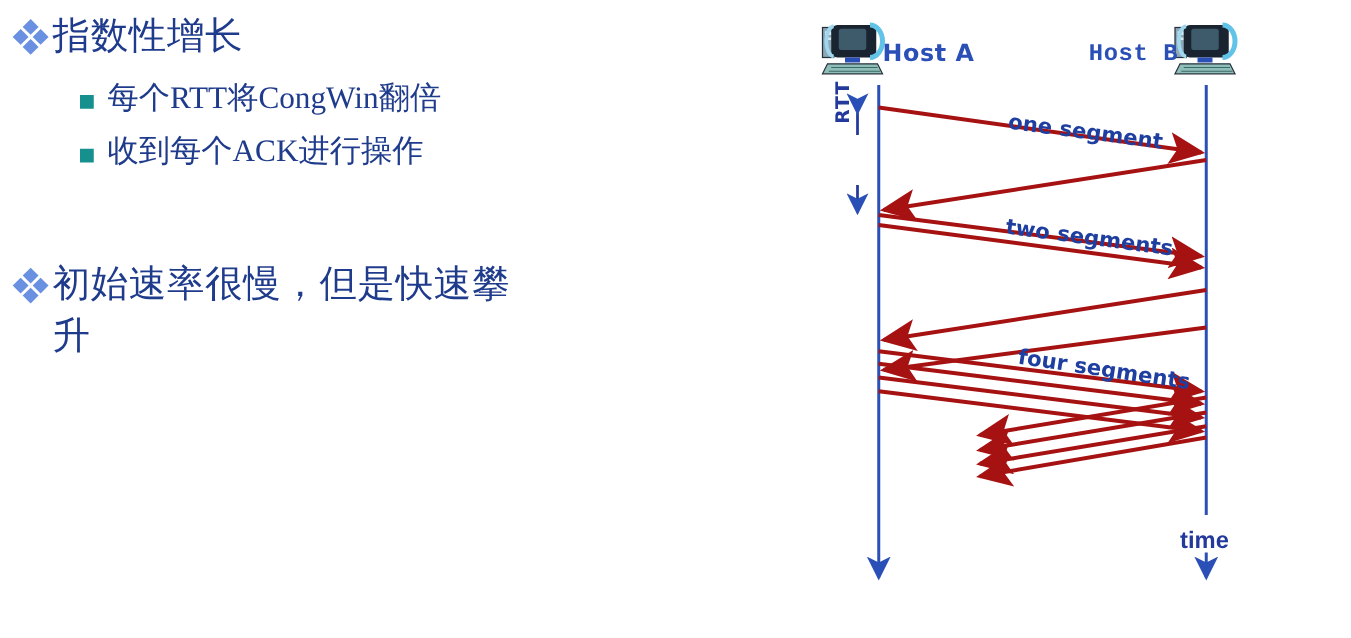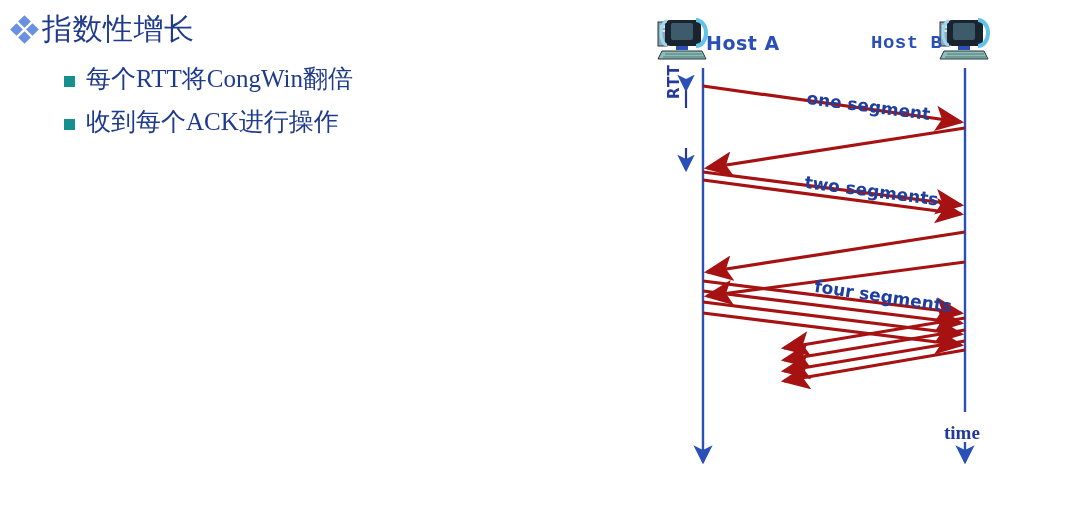--- a/index.html
+++ b/index.html
@@ -119,21 +119,21 @@
     transform-origin: left top;
   }
   #label-one   { left: 180px; top: 88px;  transform: rotate(7.5deg); }
   #label-two   { left: 178px; top: 172px; transform: rotate(7.5deg); }
   #label-four  { left: 188px; top: 276px; transform: rotate(8.5deg); }
 
   #time-label {
     position: absolute;
     left: 316px;
     top: 422px;
-    font-family: Liberation Serif, serif;
+    font-family: Liberation Sans, sans-serif;
     font-weight: bold;
     font-size: 19px;
     color: #23399B;
   }
 
   #rtt-label {
     position: absolute;
     left: 37px;
     top: 99px;
     font-family: "DejaVu Sans", sans-serif;
@@ -167,20 +167,29 @@
     <span class="text">每个RTT将CongWin翻倍</span>
   </div>
 
   <div class="bullet-l2" style="top:105px;">
     <span class="marker">
       <span class="sq"></span>
     </span>
     <span class="text">收到每个ACK进行操作</span>
   </div>
 
+  <div class="bullet-l1" style="top:207px; width:430px;">
+    <span class="marker">
+      <span class="diamond d-top"></span>
+      <span class="diamond d-left"></span>
+      <span class="diamond d-right"></span>
+      <span class="diamond d-bottom"></span>
+    </span>
+    <span class="text">初始速率很慢，但是快速攀升</span>
+  </div>
 
 </div>
 
 <div id="diagram">
 
   <svg width="481" height="510" viewBox="0 0 481 510">
     <defs>
       <marker id="ahead-r" markerWidth="9" markerHeight="8" refX="8" refY="4" orient="auto" markerUnits="strokeWidth">
         <path d="M0,0 L9,4 L0,8 L2,4 z" fill="#A61212"></path>
       </marker>

